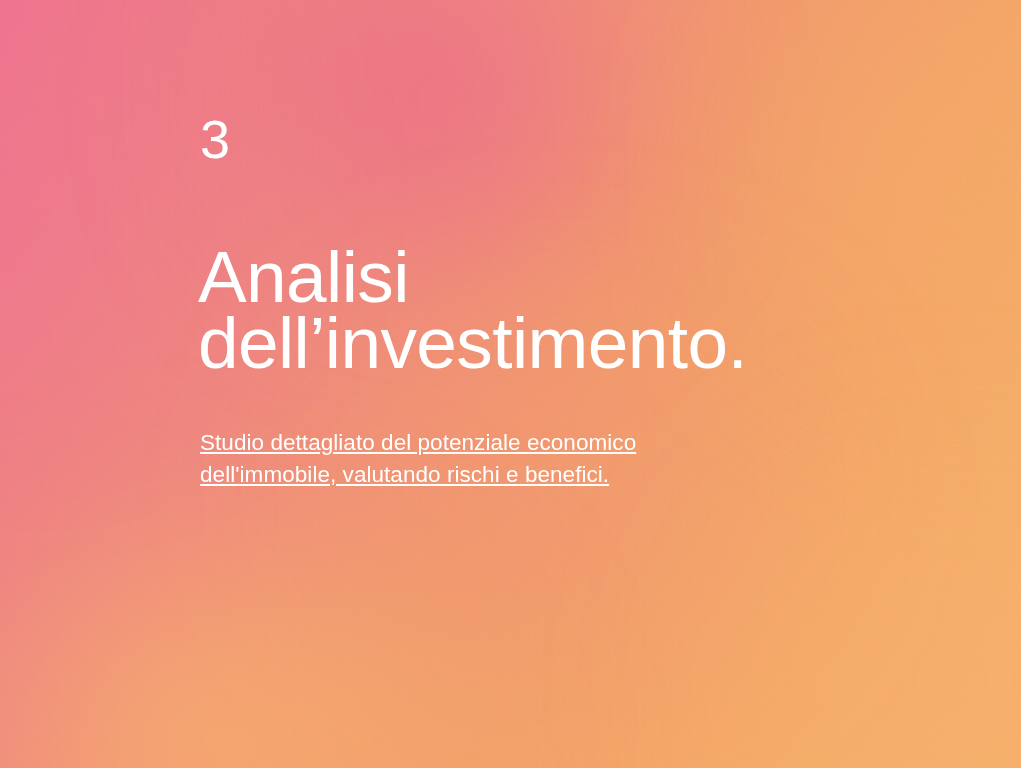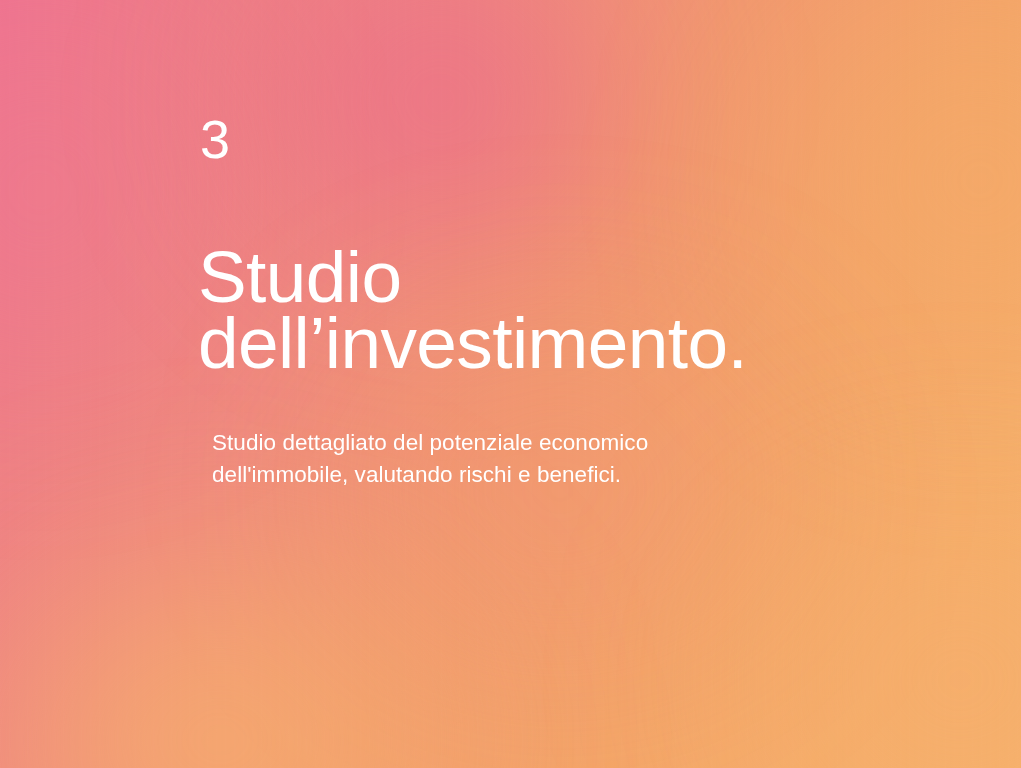--- a/index.html
+++ b/index.html
@@ -135,48 +135,49 @@
     font-weight: 300;
     line-height: 66px;
     color: #ffffff;
     letter-spacing: -0.6px;
     white-space: pre-line;
   }
 
   .slide-subtitle {
     position: absolute;
     top: 427px;
-    left: 12px;
+    left: 0;
     font-size: 22.5px;
     font-weight: 400;
     line-height: 32px;
     color: #ffffff;
     letter-spacing: 0.05px;
     white-space: pre-line;
     max-width: 600px;
+    text-decoration: underline;
   }
 </style>
 </head>
 <body>
 
 <div class="slide">
 
   <div class="bg-base"></div>
   <div class="bg-blob blob-pink-left"></div>
   <div class="bg-blob blob-magenta"></div>
   <div class="bg-blob blob-orange-right"></div>
   <div class="bg-blob blob-salmon-mid"></div>
   <div class="bg-blob blob-amber-bottom"></div>
   <div class="bg-blob blob-orange-br"></div>
   <div class="bg-grain"></div>
 
   <div class="content">
 
     <div class="section-number">3</div>
 
-    <h1 class="slide-title">Studio
+    <h1 class="slide-title">Analisi
 dell’investimento.</h1>
 
     <p class="slide-subtitle">Studio dettagliato del potenziale economico
 dell'immobile, valutando rischi e benefici.</p>
 
   </div>
 </div>
 
 </body></html>

